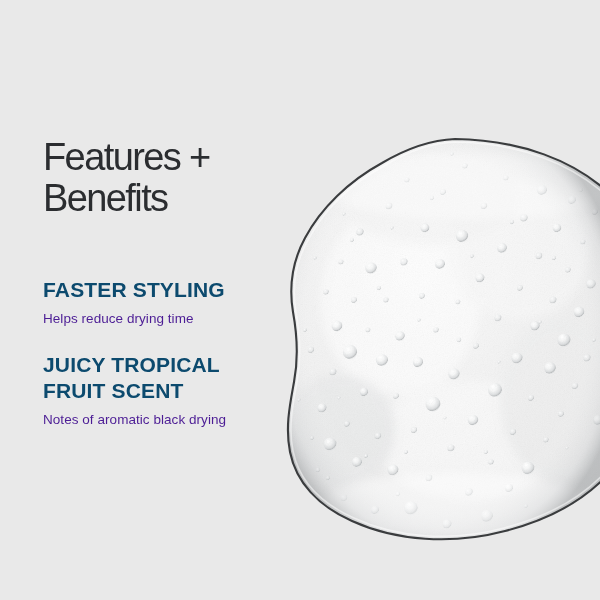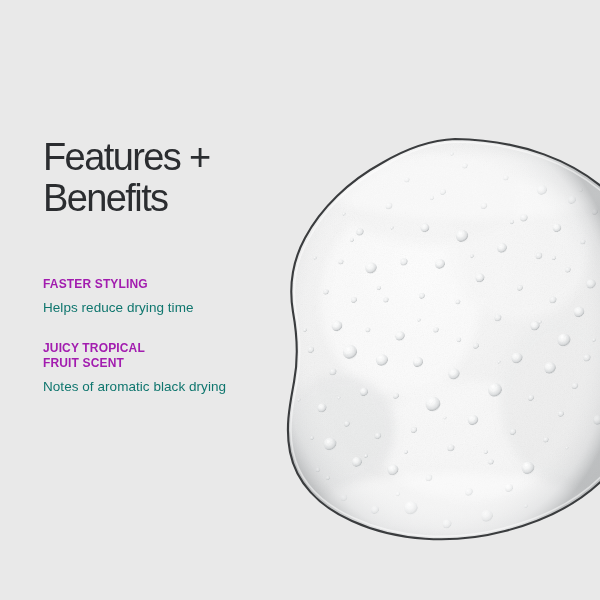--- a/index.html
+++ b/index.html
@@ -26,32 +26,32 @@
     font-weight:400;
     letter-spacing:-1.6px;
     color:#2b2d30;
     white-space:pre-line;
   }
 
   .features{position:absolute;left:43px;top:277px;width:270px;}
   .feature{margin-bottom:24px;}
   .feature:last-child{margin-bottom:1px;}
   .feature-title{
-    font-size:12px;
+    font-size:21px;
     font-weight:700;
     letter-spacing:0.15px;
-    color:#a21caf;
+    color:#0c4a6e;
     line-height:1.25;
     margin:0 0 7px 0;
     white-space:pre-line;
   }
   .feature-desc{
     font-size:13.5px;
     font-weight:400;
-    color:#0f766e;
+    color:#4c1d95;
     letter-spacing:0.05px;
     line-height:1.3;
     margin:0;
   }
 </style>
 </head>
 <body>
 
 <div class="canvas">
 

